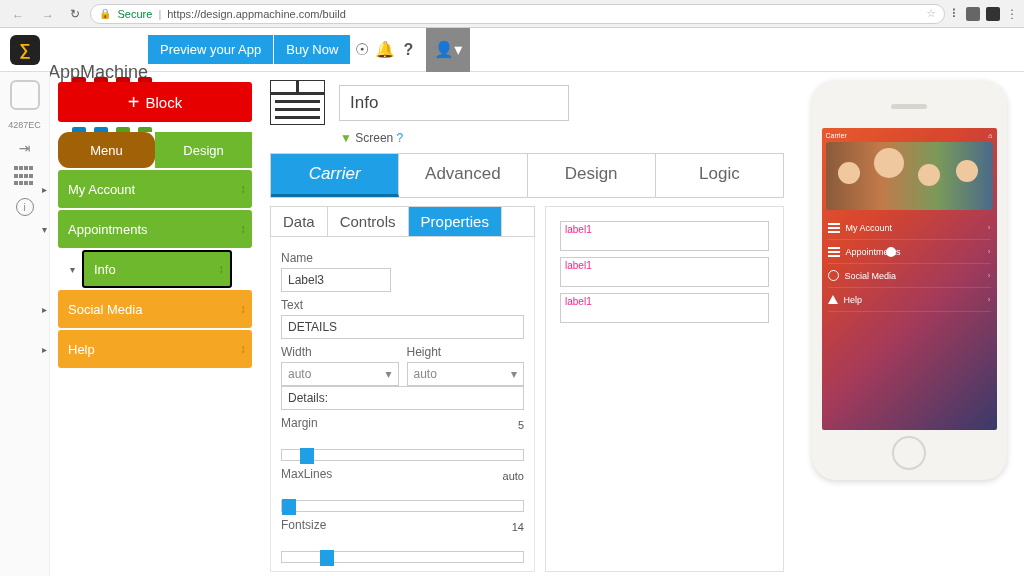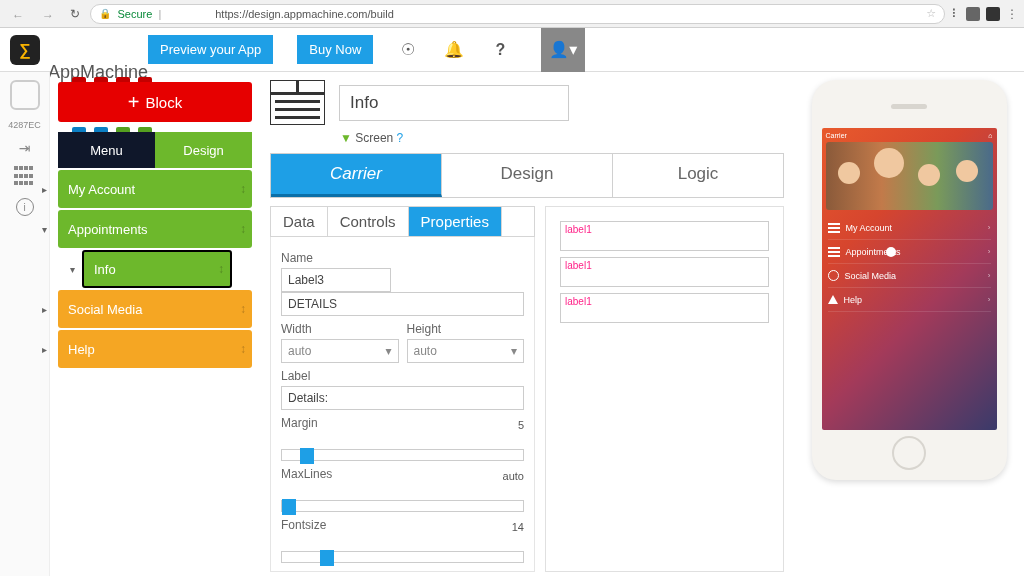--- a/index.html
+++ b/index.html
@@ -3,50 +3,50 @@
 <meta charset="utf-8">
 <style>
 * { margin:0; padding:0; box-sizing:border-box; font-family:Arial,Helvetica,sans-serif; }
 body { background:#fff; width:1024px; height:576px; overflow:hidden; }
 .browser-bar { height:28px; background:#f1f1f1; border-bottom:1px solid #d0d0d0; display:flex; align-items:center; padding:0 6px; gap:6px; font-size:12px; }
 .nav-arrow { color:#9a9a9a; padding:0 6px; }
 .reload { color:#5a5a5a; padding:0 4px; }
 .url-bar { flex:1; background:#fff; border:1px solid #d0d0d0; border-radius:12px; height:20px; display:flex; align-items:center; padding:0 8px; gap:6px; font-size:11px; color:#333; }
 .lock { color:#0a8a3a; font-size:10px; }
 .secure { color:#0a8a3a; }
-.url-text { color:#555;margin-left:48px; }
+.url-text { color:#555; }
 .star { color:#bbb; margin-left:auto; }
 .browser-icons { display:flex; gap:6px; color:#666; font-size:12px; }
 .bi { width:14px; height:14px; background:#666; border-radius:2px; }
 
 .header { height:44px; background:#fff; border-bottom:1px solid #ddd; display:flex; align-items:center; padding:0 10px; }
 .logo { width:30px; height:30px; background:#222; border-radius:6px; display:flex; align-items:center; justify-content:center; color:#f9b300; font-weight:bold; font-size:16px; }
 .brand { font-size:18px; color:#555; margin-left:8px; font-weight:300;margin-top:46px; }
 .title { flex:1; text-align:center; font-size:20px; color:#555; font-weight:300; }
-.hdr-actions { display:flex; align-items:center; gap:24px; }
+.hdr-actions { display:flex; align-items:center; gap:1px; }
 .btn-blue { background:#1e9fe6; color:#fff; border:none; padding:7px 12px; font-size:13px; cursor:pointer; }
 .hdr-icon { color:#555; font-size:16px; width:22px; text-align:center; }
 .user-box { background:#888; width:44px; height:44px; display:flex; align-items:center; justify-content:center; color:#fff; margin-left:6px; }
 
 .main { display:flex; height:504px; }
 .left-rail { width:50px; background:#fafafa; border-right:1px solid #eee; display:flex; flex-direction:column; align-items:center; padding-top:8px; gap:10px; font-size:10px; color:#888; }
 .rail-box { width:30px; height:30px; border:2px solid #ccc; border-radius:6px; }
 .rail-lbl { font-size:9px; }
 .rail-icon { width:22px; height:22px; display:flex; flex-wrap:wrap; gap:1px; }
 .rail-dot { width:4px; height:4px; background:#888; }
 .rail-info { width:18px; height:18px; border:1px solid #888; border-radius:50%; display:flex; align-items:center; justify-content:center; font-size:10px; }
 
 .blocks { width:210px; padding:10px 8px; }
 .block { border-radius:3px; position:relative; margin-bottom:2px; }
 .block-red { background:#e60000; color:#fff; height:40px; display:flex; align-items:center; justify-content:center; font-size:15px; gap:6px; margin-bottom:6px; }
 .studs { position:absolute; top:-5px; left:0; right:0; height:5px; display:flex; gap:8px; padding:0 14px; }
 .stud { width:14px; height:5px; border-radius:2px 2px 0 0; }
 .block-split { display:flex; height:36px; }
 .split-half { flex:1; display:flex; align-items:center; justify-content:center; color:#fff; font-size:13px; }
-.sh-blue { background:#0f172a; }
+.sh-blue { background:#a16207;border-radius:11px; }
 .sh-green { background:#6db82c; }
 .block-row { height:38px; display:flex; align-items:center; color:#fff; font-size:13px; padding:0 10px; position:relative; }
 .br-green { background:#6db82c; }
 .br-orange { background:#f5a623; }
 .br-selected { background:#6db82c; border:2px solid #000; }
 .indent { margin-left:24px; width:150px; }
 .caret { position:absolute; left:-16px; color:#666; font-size:10px; }
 .updown { position:absolute; right:6px; color:rgba(0,0,0,0.25); font-size:12px; }
 
 .center { flex:1; padding:8px 10px 0 10px; overflow:hidden; }
@@ -223,52 +223,53 @@
       <input class="name-input-big" value="Info" style="">
     </div>
     <div class="screen-sel">
       <span class="dd">▼</span>
       <span>Screen</span>
       <span class="q">?</span>
     </div>
 
     <div class="tabs">
       <div class="tab tab-active">Carrier</div>
+      <div class="tab">Advanced</div>
       <div class="tab">Design</div>
       <div class="tab">Logic</div>
     </div>
 
     <div class="pane">
       <div class="props-col">
         <div class="subtabs">
           <div class="subtab">Data</div>
           <div class="subtab">Controls</div>
           <div class="subtab subtab-active">Properties</div>
         </div>
         <div class="props">
           <div class="fld-lbl">Name</div>
           <input class="inp" value="Label3" style="">
+          <div class="fld-lbl">Text</div>
           <input class="inp inp-full" value="DETAILS" style="">
           <div class="two-col">
             <div>
               <div class="fld-lbl">Width</div>
               <div class="spin">
                   <span>auto</span>
                   <span>▾</span>
                 </div>
             </div>
             <div>
               <div class="fld-lbl">Height</div>
               <div class="spin">
                   <span>auto</span>
                   <span>▾</span>
                 </div>
             </div>
           </div>
-          <div class="fld-lbl">Label</div>
           <input class="inp inp-full" value="Details:" style="">
           <div class="fld-lbl">Margin</div>
           <div style="position:relative;padding-top:14px">
             <span class="slider-val">5</span>
             <div class="slider">
                 <div class="slider-thumb" style="left:18px"></div>
               </div>
           </div>
           <div class="fld-lbl">MaxLines</div>
           <div style="position:relative;padding-top:14px">

